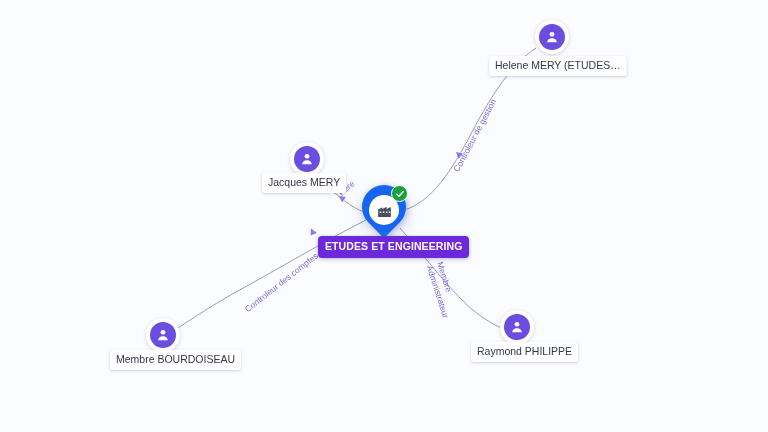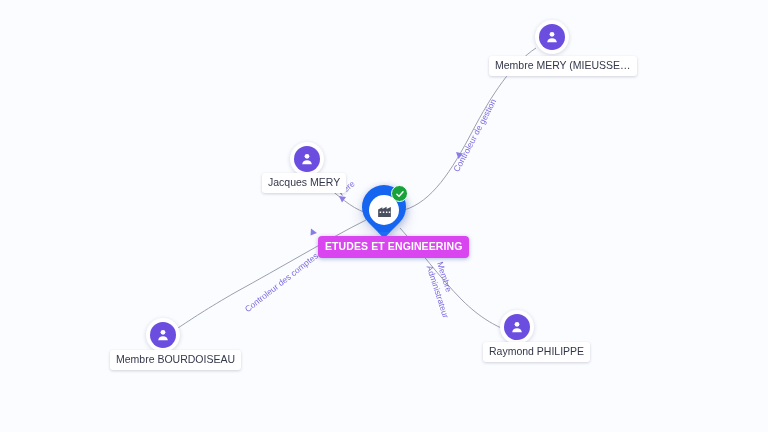--- a/index.html
+++ b/index.html
@@ -184,21 +184,21 @@
   </div>
 
   <div class="person-node" style="left:535px; top:20px;">
     <span class="person-disc" style="background: rgb(107, 77, 224);">
       <svg width="16" height="16" viewBox="0 0 24 24" fill="#ffffff">
         <circle cx="12" cy="8" r="3.6"></circle>
         <path d="M4.8 20c0-3.9 3.3-6.2 7.2-6.2s7.2 2.3 7.2 6.2z"></path>
       </svg>
     </span>
   </div>
-  <div class="node-label" style="left:489px; top:56px;">Membre MERY (MIEUSSE…</div>
+  <div class="node-label" style="left:489px; top:56px;">Helene MERY (ETUDES…</div>
 
   <div class="person-node" style="left:290px; top:142px;">
     <span class="person-disc" style="background: rgb(107, 77, 224);">
       <svg width="16" height="16" viewBox="0 0 24 24" fill="#ffffff">
         <circle cx="12" cy="8" r="3.6"></circle>
         <path d="M4.8 20c0-3.9 3.3-6.2 7.2-6.2s7.2 2.3 7.2 6.2z"></path>
       </svg>
     </span>
   </div>
   <div class="node-label" style="left:262px; top:173px;">Jacques MERY</div>
@@ -214,21 +214,21 @@
   <div class="node-label" style="left:110px; top:350px;">Membre BOURDOISEAU</div>
 
   <div class="person-node" style="left:500px; top:310px;">
     <span class="person-disc" style="background: rgb(107, 77, 224);">
       <svg width="16" height="16" viewBox="0 0 24 24" fill="#ffffff">
         <circle cx="12" cy="8" r="3.6"></circle>
         <path d="M4.8 20c0-3.9 3.3-6.2 7.2-6.2s7.2 2.3 7.2 6.2z"></path>
       </svg>
     </span>
   </div>
-  <div class="node-label" style="left:483px; top:342px;">Raymond PHILIPPE</div>
+  <div class="node-label" style="left:471px; top:342px;">Raymond PHILIPPE</div>
 
   <div class="pin-shadow" style="left:356px; top:186px;"></div>
 
   <div class="pin-wrap" style="left:358px; top:185px;">
     <div class="pin-shape"></div>
     <div class="pin-inner">
       <svg width="17" height="17" viewBox="0 0 24 24" fill="#4a5060">
         <path d="M3 21V10.5l6-3.2V10l6-3.2v3.1l6-2.9V21z"></path>
         <rect x="5.2" y="13.4" width="2.1" height="2.1" fill="#ffffff"></rect>
         <rect x="9.6" y="13.4" width="2.1" height="2.1" fill="#ffffff"></rect>
@@ -237,15 +237,15 @@
       </svg>
     </div>
     <div class="pin-badge" style="background: rgb(23, 162, 59);">
       <svg width="10" height="10" viewBox="0 0 24 24" fill="none" stroke="#ffffff" stroke-width="3.4" stroke-linecap="round" stroke-linejoin="round">
         <path d="M4.5 12.6 L9.7 17.6 L19.3 6.8"></path>
       </svg>
     </div>
   </div>
 
   <div class="company-label-tail" style="left: 378px; top: 232px; border-top-color: rgb(31, 111, 245);"></div>
-  <div class="company-label" style="left: 318px; top: 236px; background: #d946ef;">ETUDES ET ENGINEERING</div>
+  <div class="company-label" style="left: 318px; top: 236px; background: #6d28d9;">ETUDES ET ENGINEERING</div>
 
 </div>
 
 </body></html>

